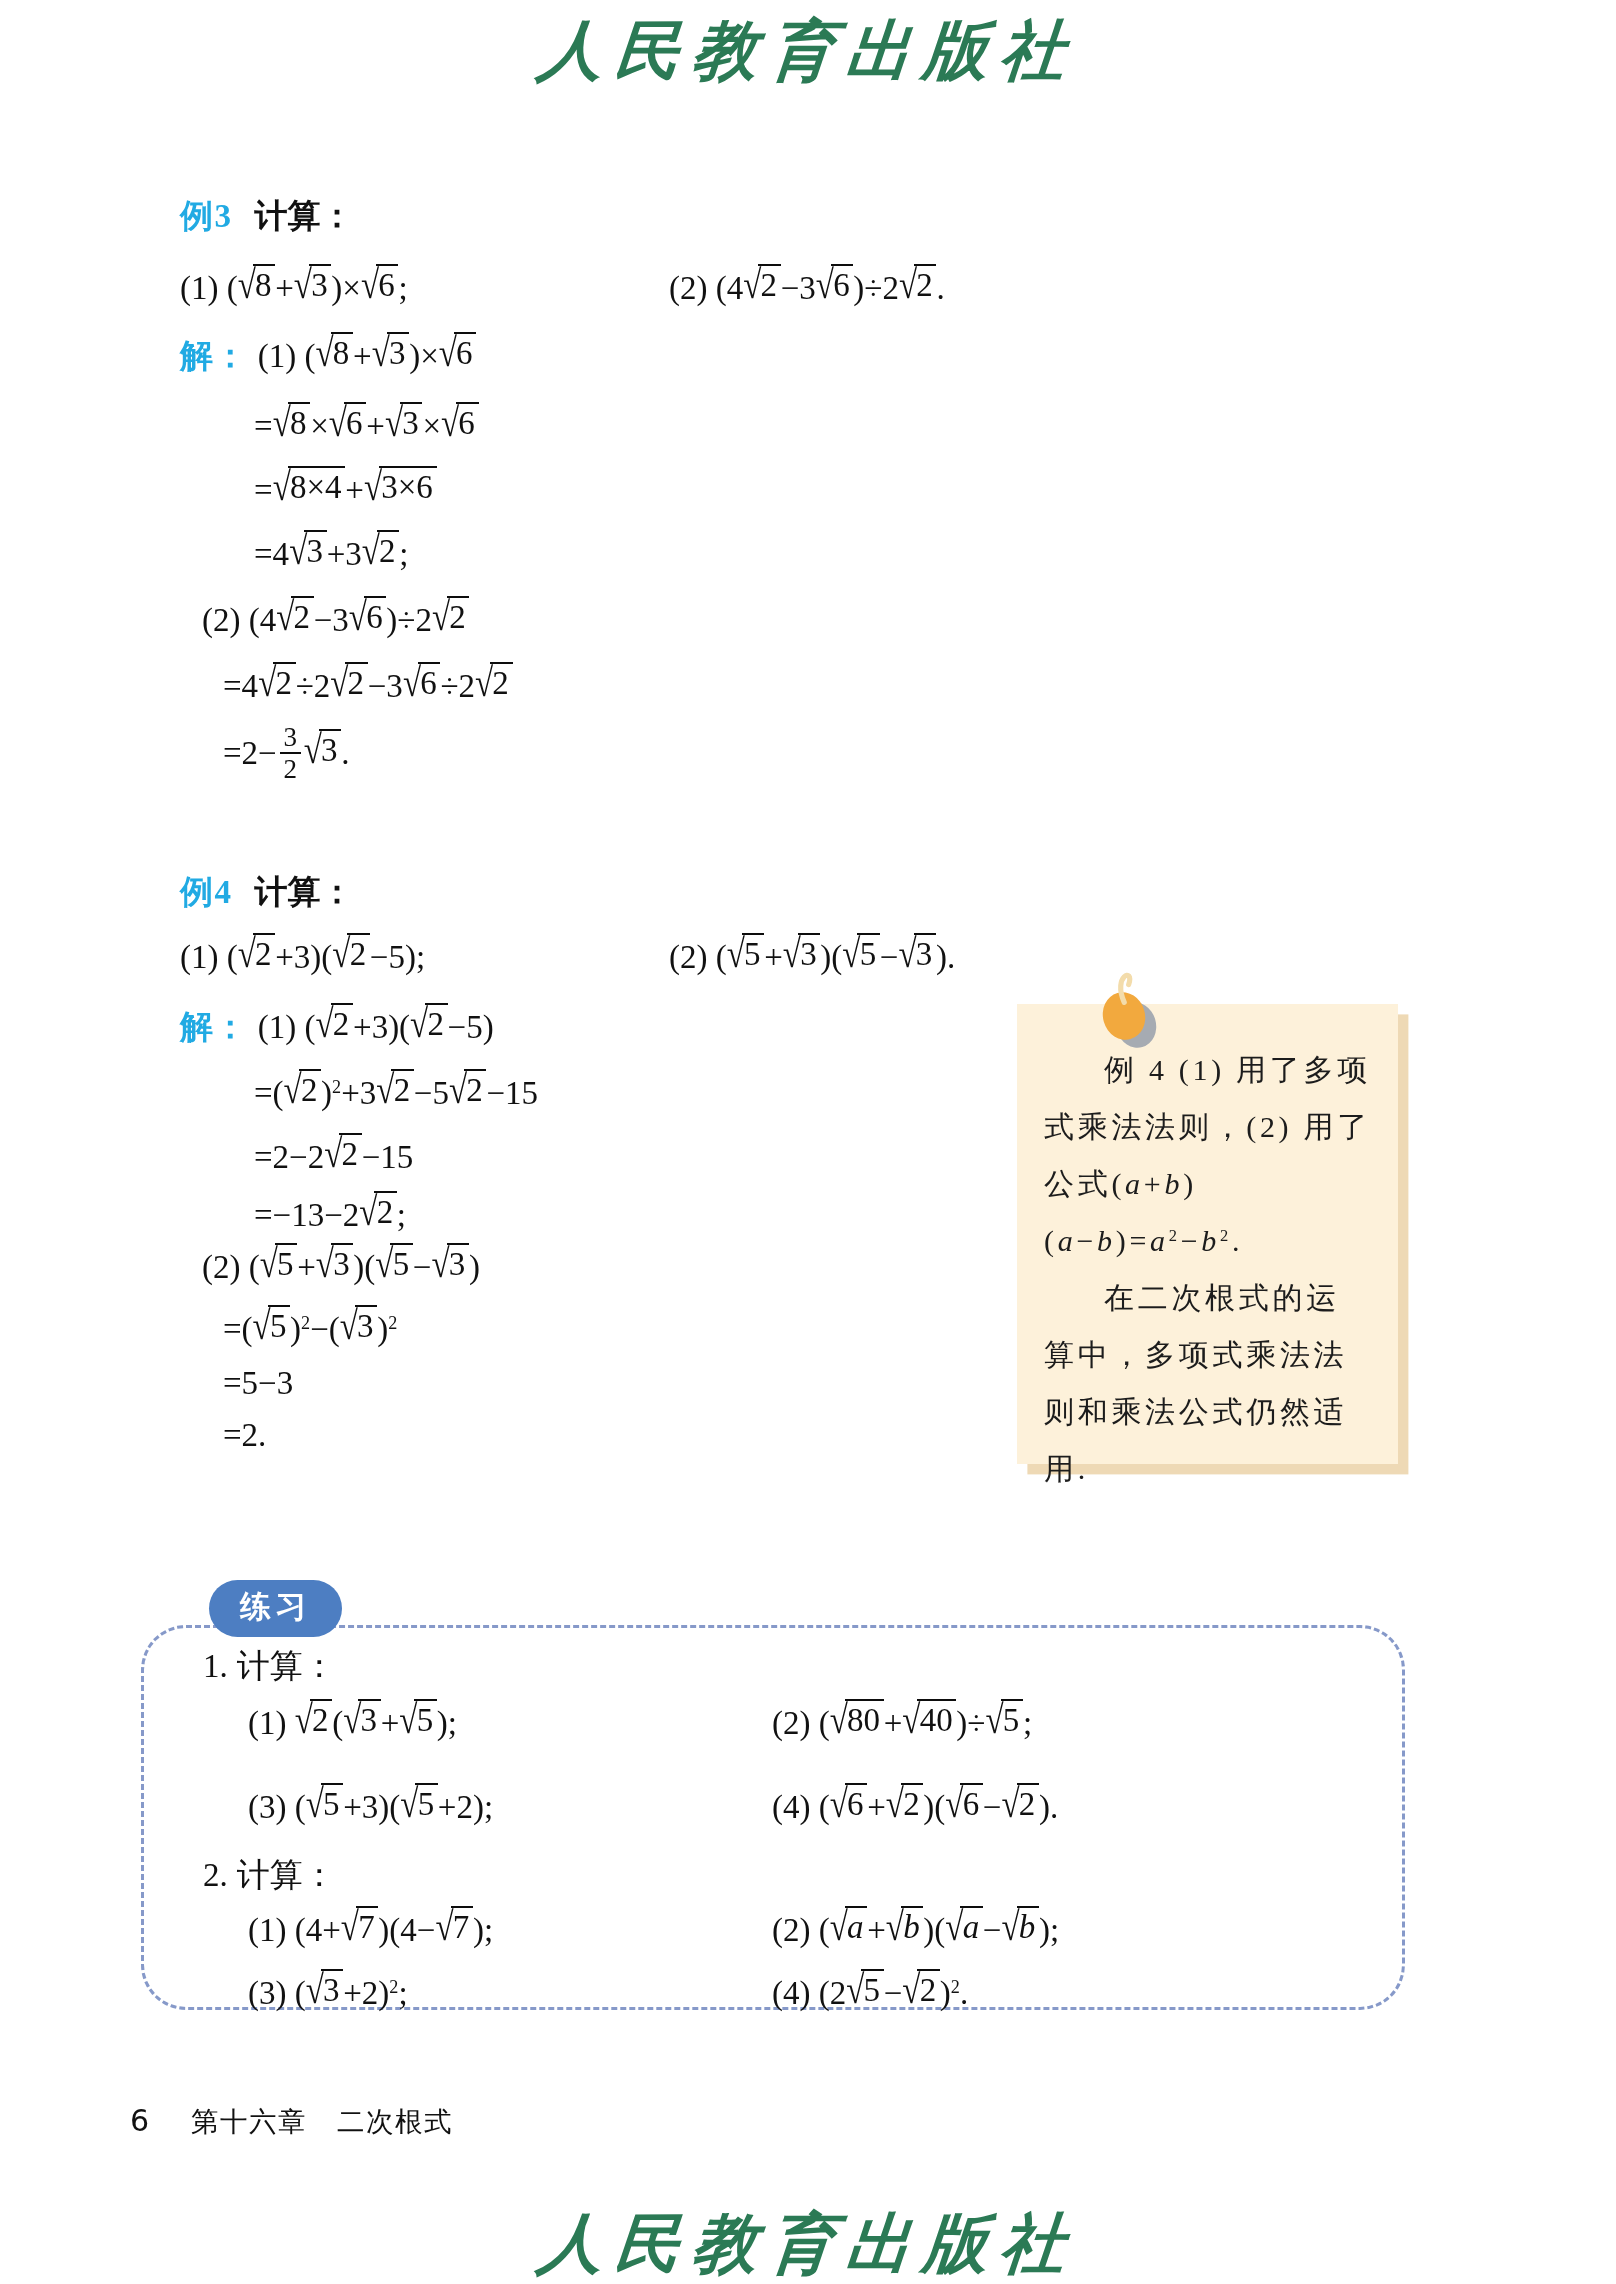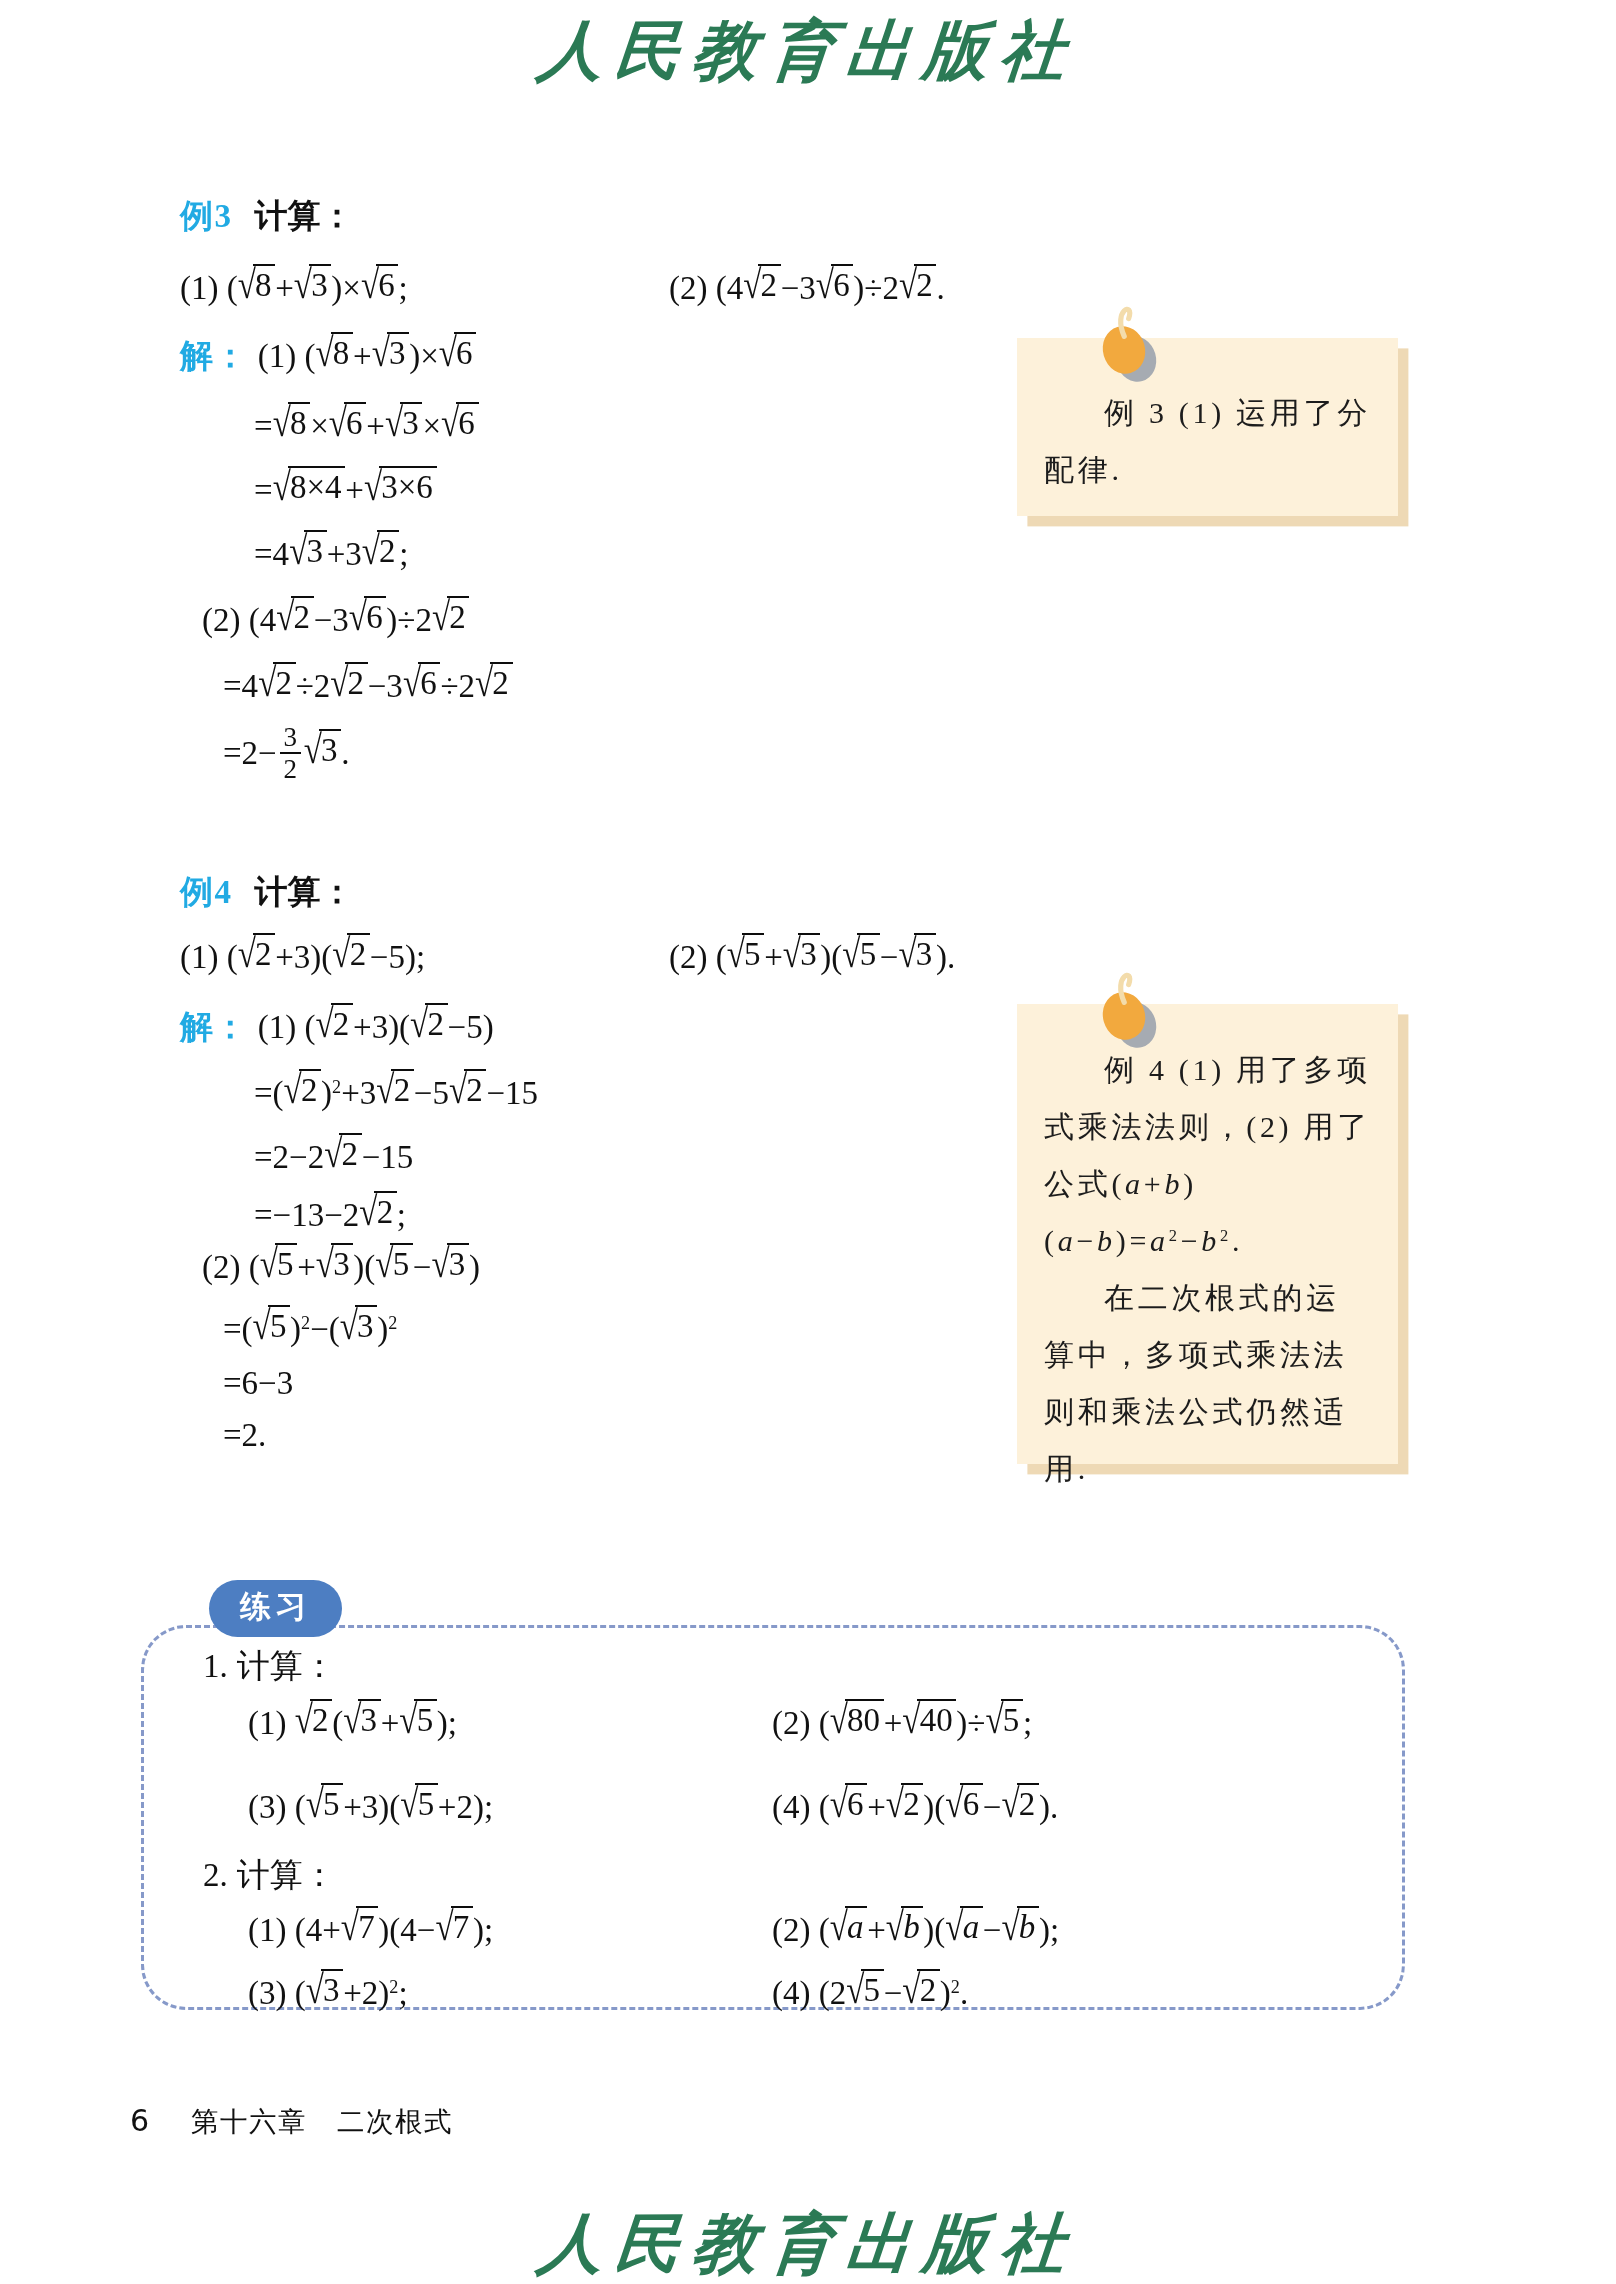--- a/index.html
+++ b/index.html
@@ -109,34 +109,24 @@
       <span class="p1">(1) (<span class="sq"><span class="rs">√</span><span class="ov">2</span></span>+3)(<span class="sq"><span class="rs">√</span><span class="ov">2</span></span>−5);</span><span>(2) (<span class="sq"><span class="rs">√</span><span class="ov">5</span></span>+<span class="sq"><span class="rs">√</span><span class="ov">3</span></span>)(<span class="sq"><span class="rs">√</span><span class="ov">5</span></span>−<span class="sq"><span class="rs">√</span><span class="ov">3</span></span>).</span>
     </div>
     <div class="mrow" style="top:818px">
       <span class="cyan solve">解：</span><span>(1) (<span class="sq"><span class="rs">√</span><span class="ov">2</span></span>+3)(<span class="sq"><span class="rs">√</span><span class="ov">2</span></span>−5)</span>
     </div>
     <div class="mrow ind-eq1" style="top:884px">=(<span class="sq"><span class="rs">√</span><span class="ov">2</span></span>)<sup>2</sup>+3<span class="sq"><span class="rs">√</span><span class="ov">2</span></span>−5<span class="sq"><span class="rs">√</span><span class="ov">2</span></span>−15</div>
     <div class="mrow ind-eq1" style="top:948px">=2−2<span class="sq"><span class="rs">√</span><span class="ov">2</span></span>−15</div>
     <div class="mrow ind-eq1" style="top:1006px">=−13−2<span class="sq"><span class="rs">√</span><span class="ov">2</span></span>;</div>
     <div class="mrow ind-item2" style="top:1058px">(2) (<span class="sq"><span class="rs">√</span><span class="ov">5</span></span>+<span class="sq"><span class="rs">√</span><span class="ov">3</span></span>)(<span class="sq"><span class="rs">√</span><span class="ov">5</span></span>−<span class="sq"><span class="rs">√</span><span class="ov">3</span></span>)</div>
     <div class="mrow ind-eq2" style="top:1120px">=(<span class="sq"><span class="rs">√</span><span class="ov">5</span></span>)<sup>2</sup>−(<span class="sq"><span class="rs">√</span><span class="ov">3</span></span>)<sup>2</sup></div>
-    <div class="mrow ind-eq2" style="top:1177px">=6−3</div>
+    <div class="mrow ind-eq2" style="top:1177px">=5−3</div>
     <div class="mrow ind-eq2" style="top:1229px">=2.</div>
   </main>
 
-  <aside class="note note1">
-    <span class="pin">
-      <span class="pin-sh"></span>
-      <span class="pin-ball"></span>
-      <svg class="pin-curl" width="52" height="42" viewBox="0 0 70 56">
-        <path d="M38 50 C22 14 52 2 44 26" fill="none" stroke="#f3dcab" stroke-width="7" stroke-linecap="round"></path>
-      </svg>
-    </span>
-    <p>例 3 (1) 运用了分配律.</p>
-  </aside>
 
   <aside class="note note2">
     <span class="pin">
       <span class="pin-sh"></span>
       <span class="pin-ball"></span>
       <svg class="pin-curl" width="52" height="42" viewBox="0 0 70 56">
         <path d="M38 50 C22 14 52 2 44 26" fill="none" stroke="#f3dcab" stroke-width="7" stroke-linecap="round"></path>
       </svg>
     </span>
     <p>例 4 (1) 用了多项式乘法法则，(2) 用了公式(<i>a</i>+<i>b</i>)(<i>a</i>−<i>b</i>)=<i>a</i><sup>2</sup>−<i>b</i><sup>2</sup>.</p>

